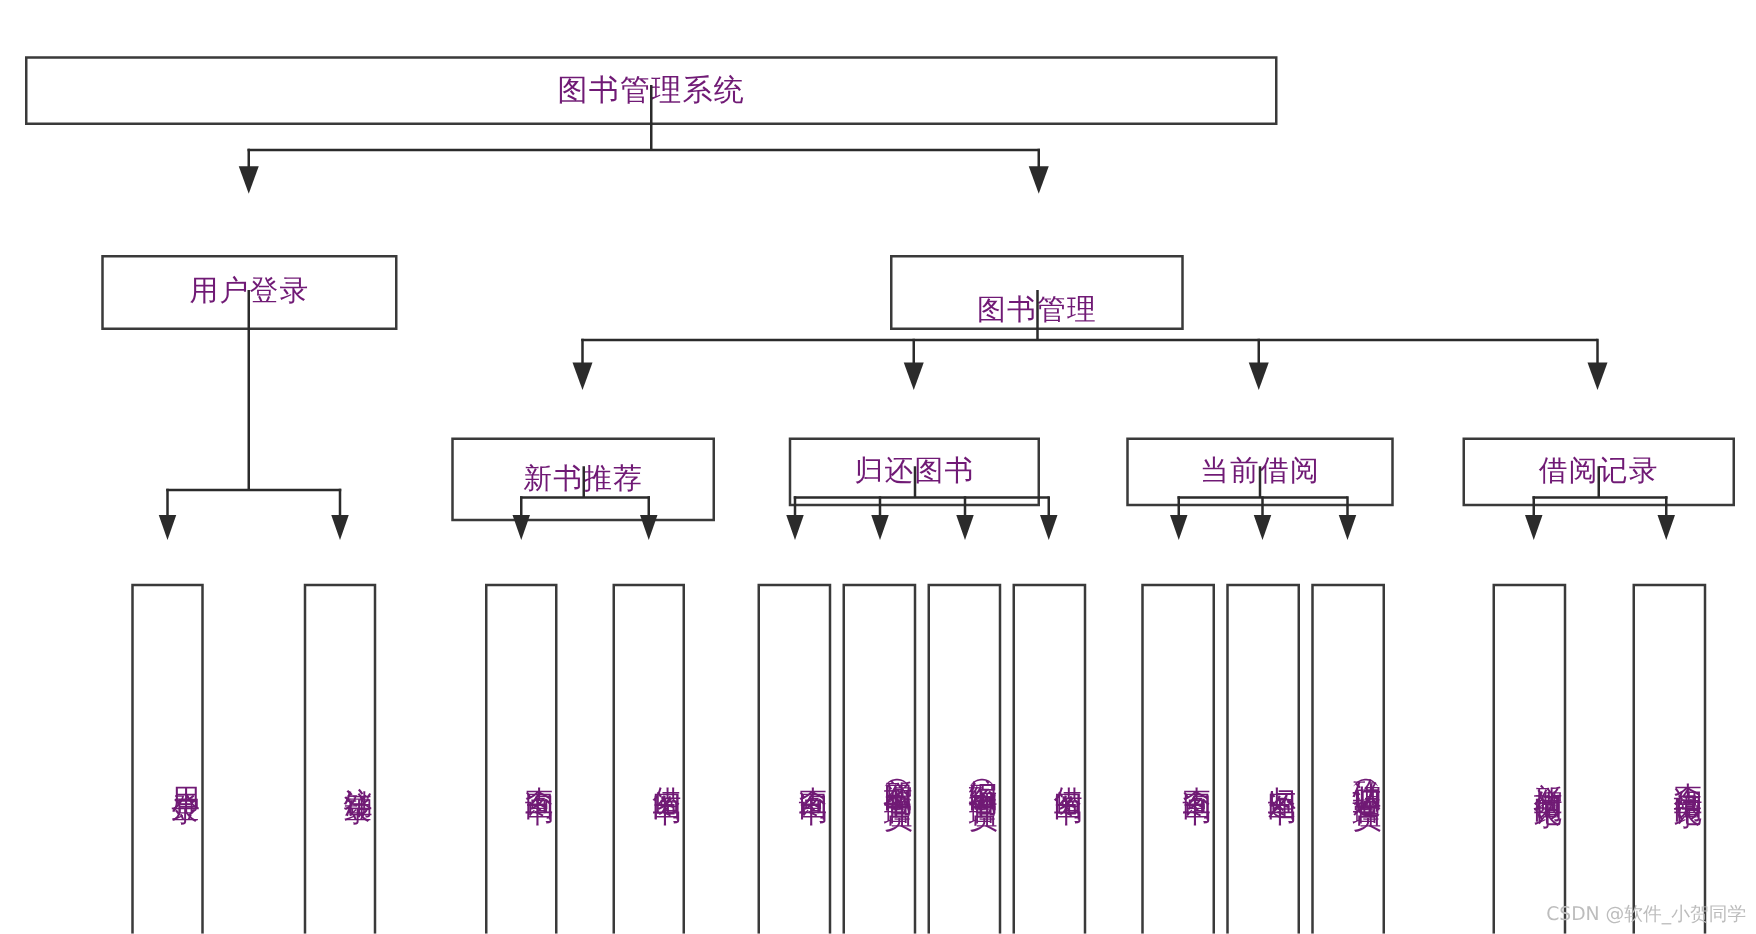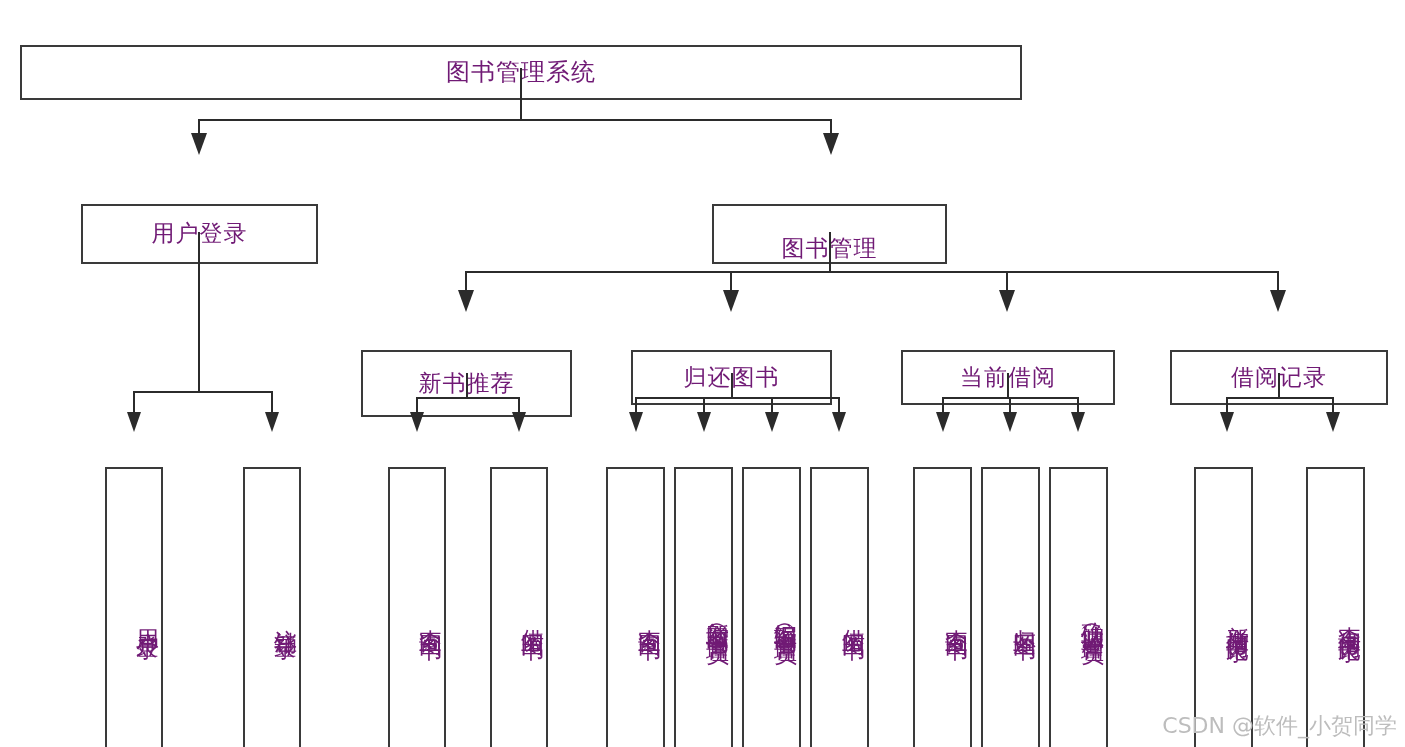--- a/index.html
+++ b/index.html
@@ -66,21 +66,21 @@
   }
   .arrow.small {
     border-left-width: 7px;
     border-right-width: 7px;
     border-top-width: 20px;
   }
   #watermark {
     position: absolute;
     right: 8px;
     bottom: 6px;
-    font-size: 22px;
+    font-size: 15px;
     color: #bdbdbd;
     white-space: nowrap;
     pointer-events: none;
   }
 </style>
 </head>
 <body>
 
 <div id="canvas">
 

